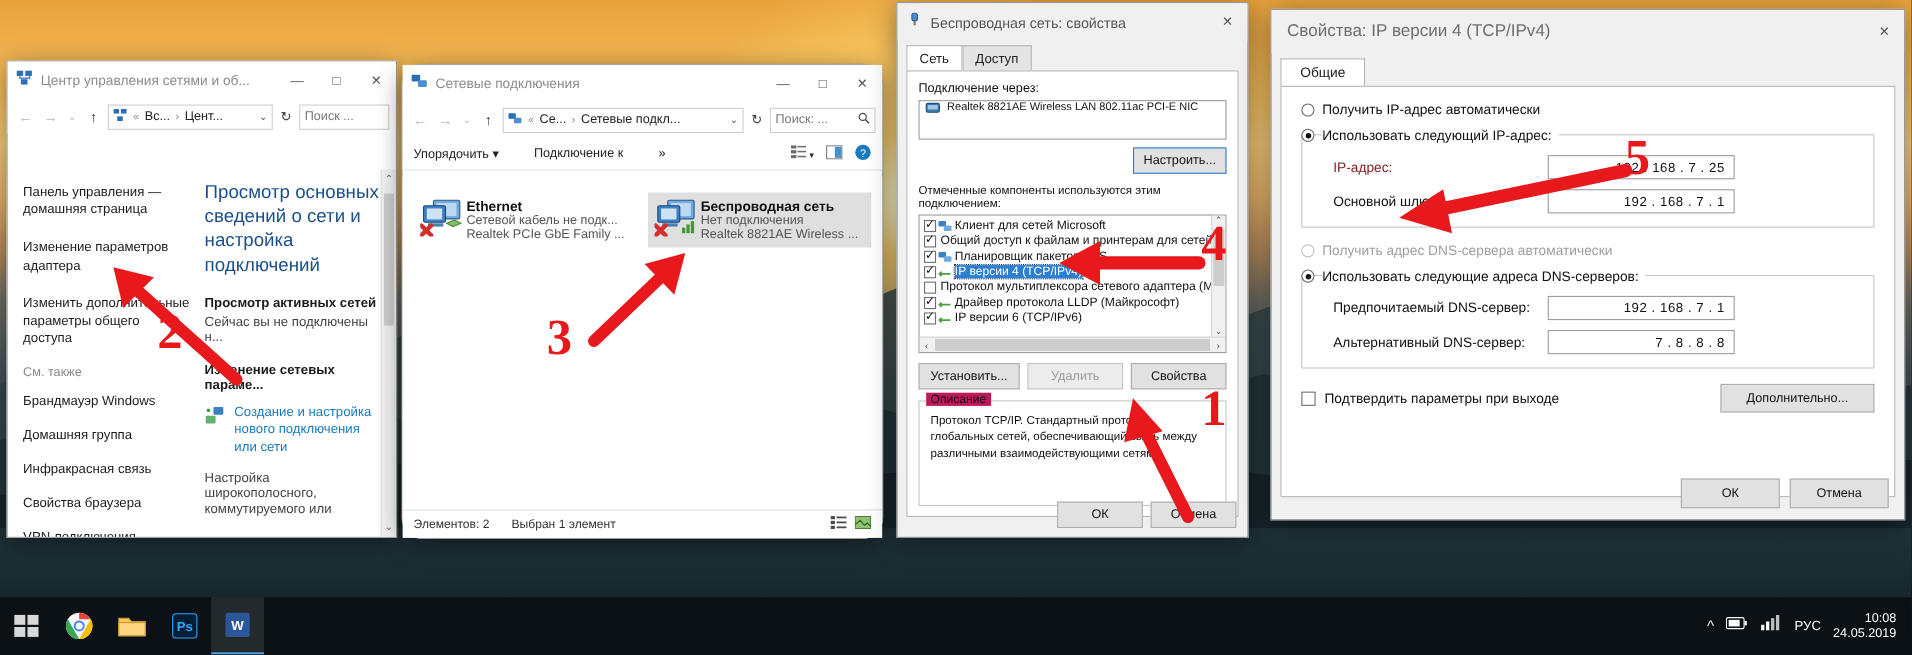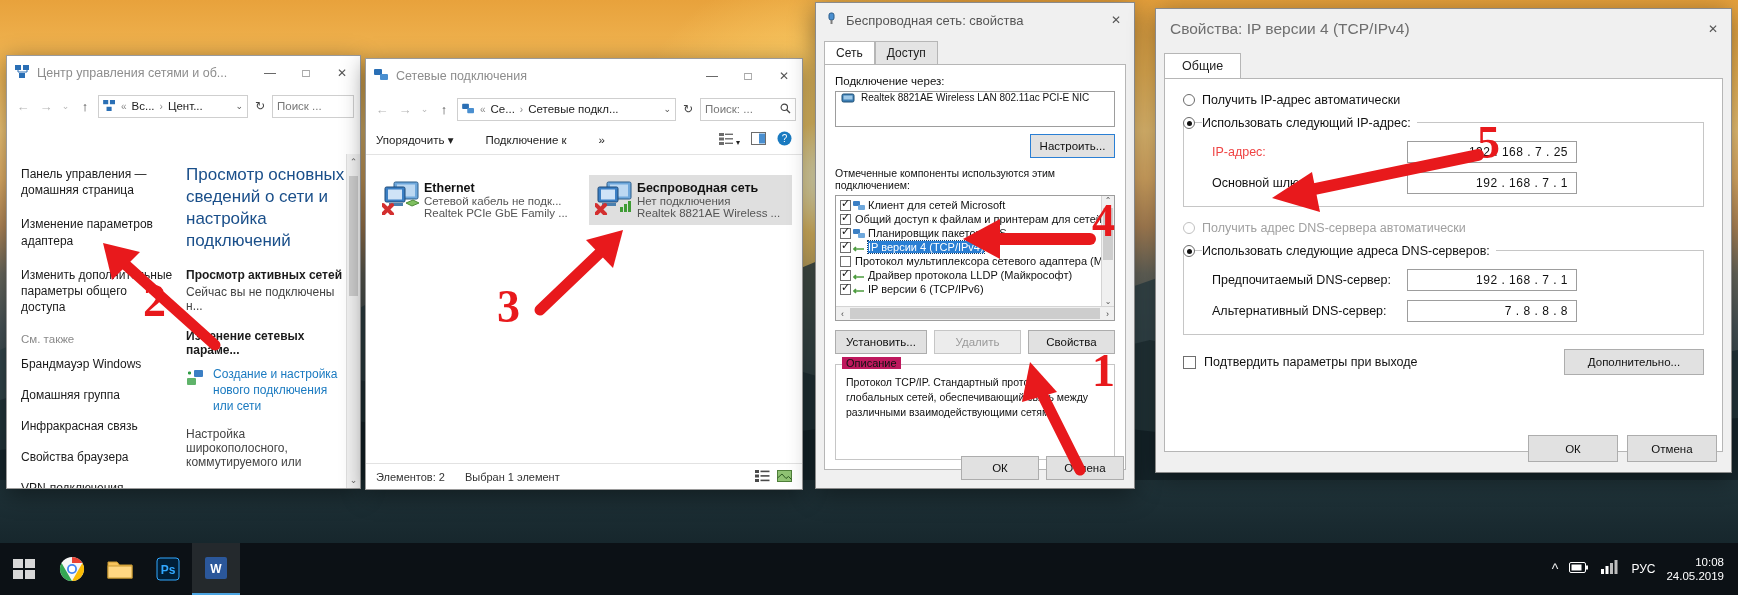--- a/index.html
+++ b/index.html
@@ -71,21 +71,21 @@
   .l2{font-size:12px;color:#1b1b1b;margin-bottom:17px;}
   .h1blue{font-size:17px;color:#1a4f8a;line-height:1.3;margin-bottom:16px;}
   .sec{font-size:12px;color:#1b1b1b;margin-bottom:3px;font-weight:bold;}
   .secsub{font-size:12px;color:#444;margin-bottom:16px;}
   .linkblue{font-size:12px;color:#1a7ac0;line-height:1.32;}
   .vscroll{position:absolute;right:0;top:98px;bottom:0;width:14px;background:#f2f2f2;border-left:1px solid #e0e0e0;}
   .vscroll .thumb{position:absolute;left:2px;right:2px;top:22px;height:120px;background:#cdcdcd;}
   .vscroll .ar{position:absolute;left:0;right:0;text-align:center;font-size:9px;color:#666;}
 
   
-  #win2{left:365px;top:58px;width:438px;height:432px;}
+  #win2{left:365px;top:58px;width:438px;height:432px;border-radius:19px;}
   #w2body{position:absolute;left:0;right:0;top:102px;bottom:26px;background:#fff;padding:14px 10px;}
   .conns{display:flex;gap:10px;}
   .conn{flex:1;display:flex;gap:8px;padding:6px 6px;}
   .conn.sel{background:#dfdfdf;}
   .conn .ctxt{min-width:0;}
   .cname{font-size:12.5px;color:#111;font-weight:bold;white-space:nowrap;}
   .cstat{font-size:11.5px;color:#555;white-space:nowrap;overflow:hidden;}
   .cdev{font-size:11.5px;color:#555;white-space:nowrap;overflow:hidden;}
 
   
@@ -503,21 +503,21 @@
       <span style="font-size:12.5px;color:#111">Получить IP-адрес автоматически</span>
     </div>
 
     <div style="display:flex;align-items:center;gap:7px;margin-bottom:4px;position:relative;z-index:2">
       <i class="radio on" id="useIpRadio"></i>
       <span style="font-size:12.5px;color:#111;background:#fff;padding-right:6px">Использовать следующий IP-адрес:</span>
     </div>
 
     <div class="grp" style="margin:-12px 0 14px;padding:18px 14px 12px 28px">
       <div style="display:flex;align-items:center;margin-bottom:9px">
-        <span style="width:195px;font-size:12.5px;color:#ef4444">IP-адрес:</span>
+        <span style="width:195px;font-size:12.5px;color:#7f1d1d">IP-адрес:</span>
         <span class="ipbox" style="width:170px">192 . 168 .  7  . 25</span>
       </div>
       <div style="display:flex;align-items:center">
         <span style="width:195px;font-size:12.5px;color:#111">Основной шлюз:</span>
         <span class="ipbox" style="width:170px">192 . 168 .  7  .  1</span>
       </div>
     </div>
 
     <div style="display:flex;align-items:center;gap:7px;margin-bottom:9px">
       <i class="radio dis"></i>

